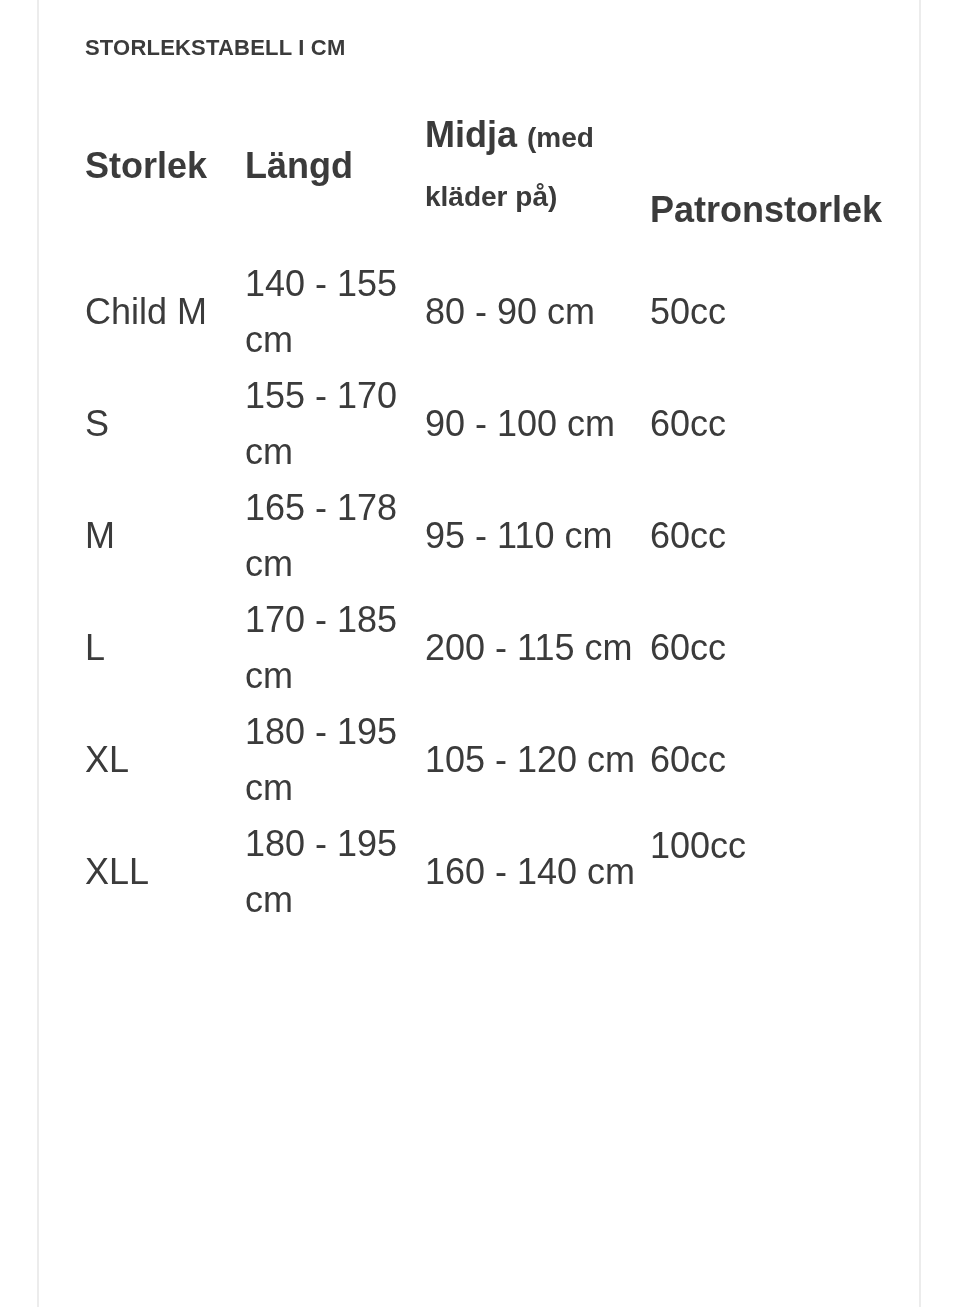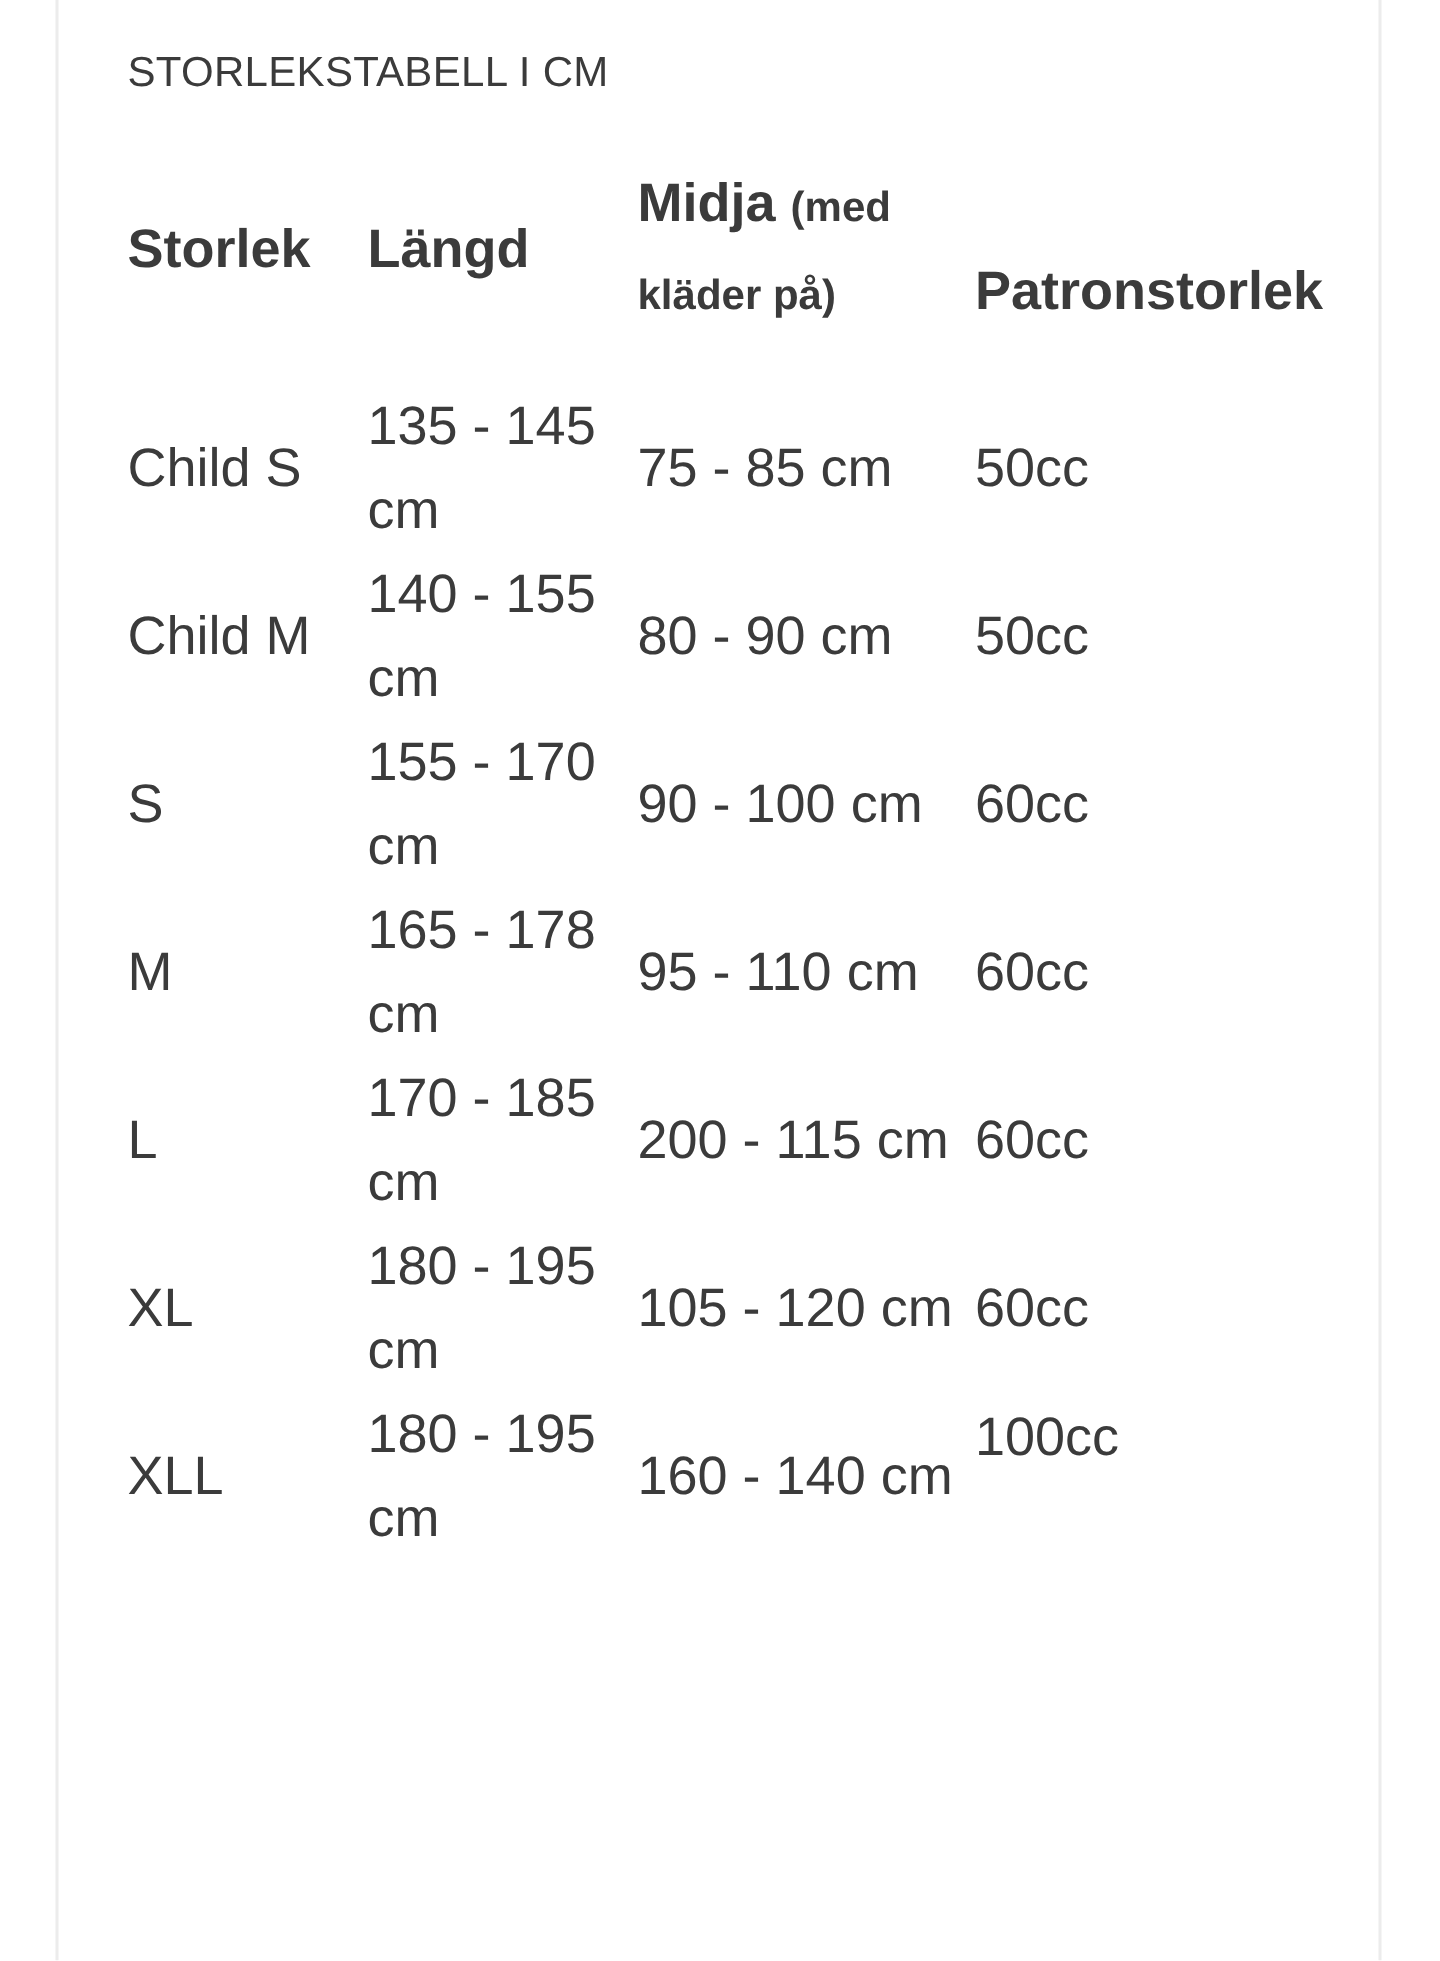--- a/index.html
+++ b/index.html
@@ -18,22 +18,22 @@
     box-sizing: border-box;
     margin-left: 37px;
     width: 884px;
     min-height: 1307px;
     border-left: 2px solid #ececec;
     border-right: 2px solid #ececec;
     padding: 20px 0 0 46px;
   }
   .title {
     margin: 0;
-    font-size: 28px;
-    font-weight: 400;
+    font-size: 22px;
+    font-weight: 700;
     line-height: 56px;
     letter-spacing: 0.2px;
     color: #3b3b3b;
   }
   table.size-table {
     border-collapse: collapse;
     border-spacing: 0;
     table-layout: fixed;
     width: 815px;
   }
@@ -57,21 +57,21 @@
   
 
   .midja-note {
     font-size: 28px;
     font-weight: 700;
   }
   
   .patron-header-text {
     display: inline-block;
     position: relative;
-    top: 28px;
+    top: 44px;
   }
   .patron-text { display: inline-block; }
   
   tbody tr:last-child .patron-text {
     position: relative;
     top: -26px;
   }
 </style>
 </head>
 <body>
@@ -87,28 +87,20 @@
         <th class="col-midja">
           <span class="midja-main">Midja</span>
           <span class="midja-note">(med kläder på)</span>
         </th>
         <th class="col-patron">
           <span class="patron-header-text">Patronstorlek</span>
         </th>
       </tr>
     </thead>
     <tbody id="rows">
-        <tr>
-    <td class="col-storlek">Child S</td>
-    <td class="col-langd">135 - 145 cm</td>
-    <td class="col-midja">75 - 85 cm</td>
-    <td class="col-patron">
-      <span class="patron-text">50cc</span>
-    </td>
-  </tr>
         <tr>
     <td class="col-storlek">Child M</td>
     <td class="col-langd">140 - 155 cm</td>
     <td class="col-midja">80 - 90 cm</td>
     <td class="col-patron">
       <span class="patron-text">50cc</span>
     </td>
   </tr>
         <tr>
     <td class="col-storlek">S</td>

